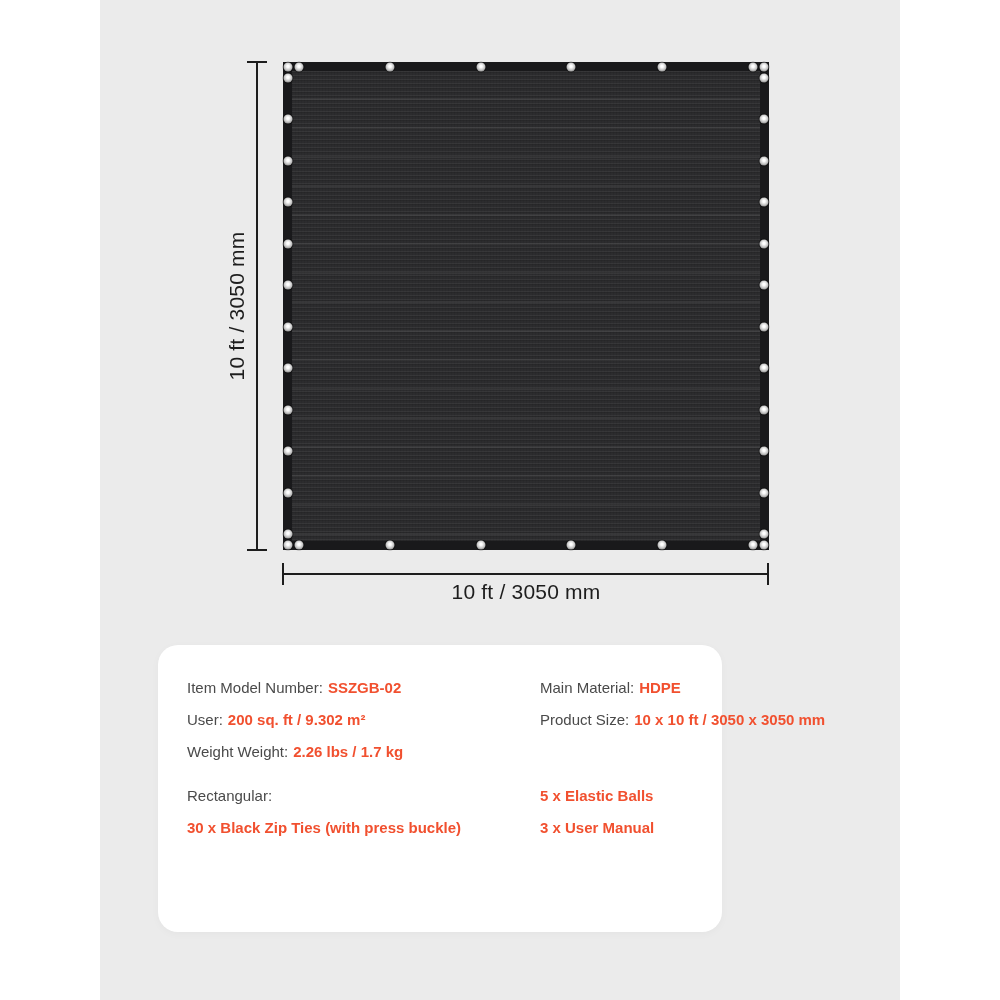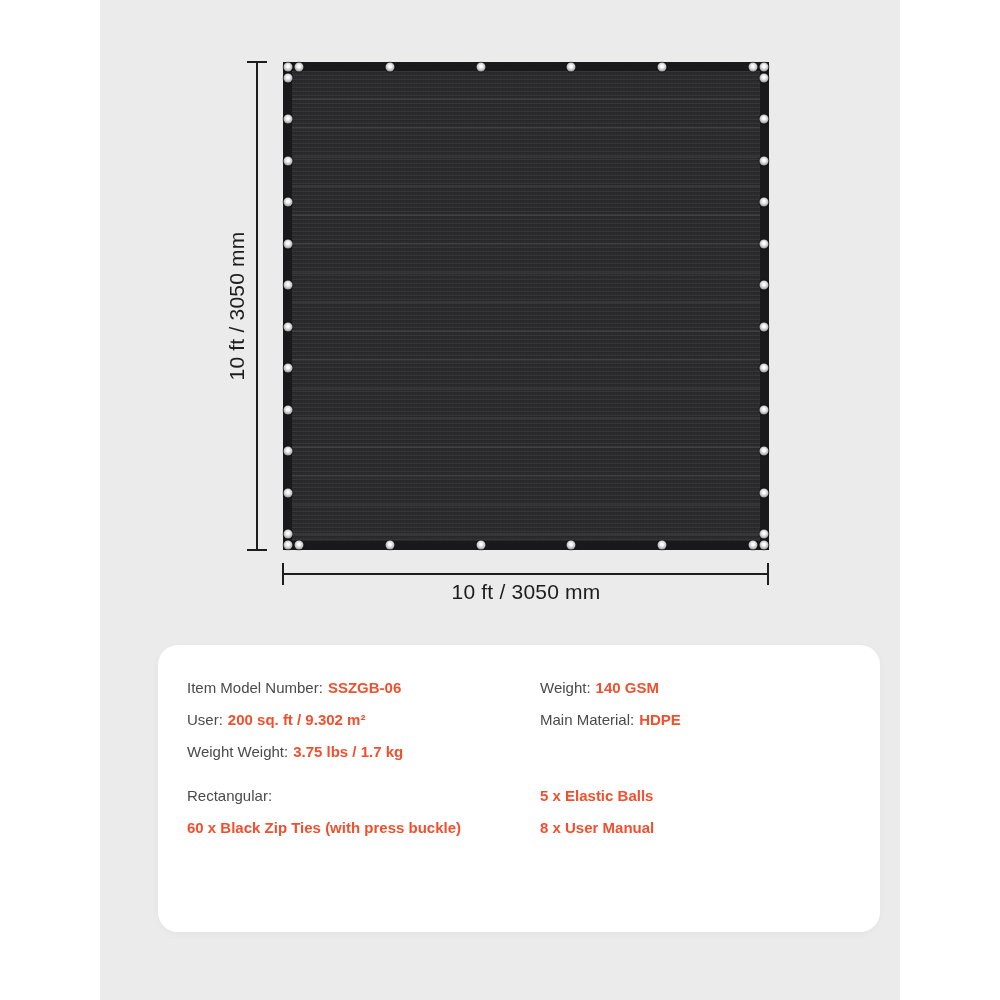--- a/index.html
+++ b/index.html
@@ -55,21 +55,21 @@
     left:237px; top:306px;
     transform:translate(-50%,-50%) rotate(-90deg);
   }
   .width-label {
     left:526px; top:580px;
     transform:translateX(-50%);
   }
 
   
   .card {
-    position:absolute; left:158px; top:645px; width:722px; height:287px;
+    position:absolute; left:158px; top:645px; width:564px; height:287px;
     background:#ffffff; border-radius:20px;
     box-shadow:0 2px 8px rgba(0,0,0,0.03);
   }
   .col { position:absolute; top:26px; }
   .col-left  { left:29px;  width:350px; }
   .col-right { left:382px; width:290px; }
   .spec-row { height:32px; display:flex; align-items:center; white-space:nowrap; }
   .row-gap  { height:12px; }
   .spec-label { font-size:15px; color:#4a4a4a; }
   .spec-value { font-size:15px; color:#f1502f; font-weight:700; margin-left:5px; }
@@ -134,52 +134,52 @@
   <div class="dim dim-h-line"></div>
   <div class="dim dim-h-cap-l"></div>
   <div class="dim dim-h-cap-r"></div>
   <div class="dim-label width-label">10 ft / 3050 mm</div>
 
   <div class="card">
 
     <div class="col col-left">
       <div class="spec-row">
         <span class="spec-label">Item Model Number:</span>
-        <span class="spec-value">SSZGB-06</span>
+        <span class="spec-value">SSZGB-02</span>
       </div>
       <div class="spec-row">
         <span class="spec-label">User:</span>
         <span class="spec-value">200 sq. ft / 9.302 m²</span>
       </div>
       <div class="spec-row">
         <span class="spec-label">Weight Weight:</span>
-        <span class="spec-value">3.75 lbs / 1.7 kg</span>
+        <span class="spec-value">2.26 lbs / 1.7 kg</span>
       </div>
       <div class="row-gap"></div>
       <div class="spec-row">
         <span class="spec-label">Rectangular:</span>
       </div>
       <div class="spec-row">
-        <span class="accessory">60 x Black Zip Ties (with press buckle)</span>
+        <span class="accessory">30 x Black Zip Ties (with press buckle)</span>
       </div>
     </div>
 
     <div class="col col-right">
       <div class="spec-row">
-        <span class="spec-label">Weight:</span>
-        <span class="spec-value">140 GSM</span>
+        <span class="spec-label">Main Material:</span>
+        <span class="spec-value">HDPE</span>
       </div>
       <div class="spec-row">
-        <span class="spec-label">Main Material:</span>
-        <span class="spec-value">HDPE</span>
+        <span class="spec-label">Product Size:</span>
+        <span class="spec-value">10 x 10 ft / 3050 x 3050 mm</span>
       </div>
       <div class="row-gap"></div>
       <div class="spec-row"></div>
       <div class="spec-row">
         <span class="accessory">5 x Elastic Balls</span>
       </div>
       <div class="spec-row">
-        <span class="accessory">8 x User Manual</span>
+        <span class="accessory">3 x User Manual</span>
       </div>
     </div>
 
   </div>
 </div>
 
 </body></html>

